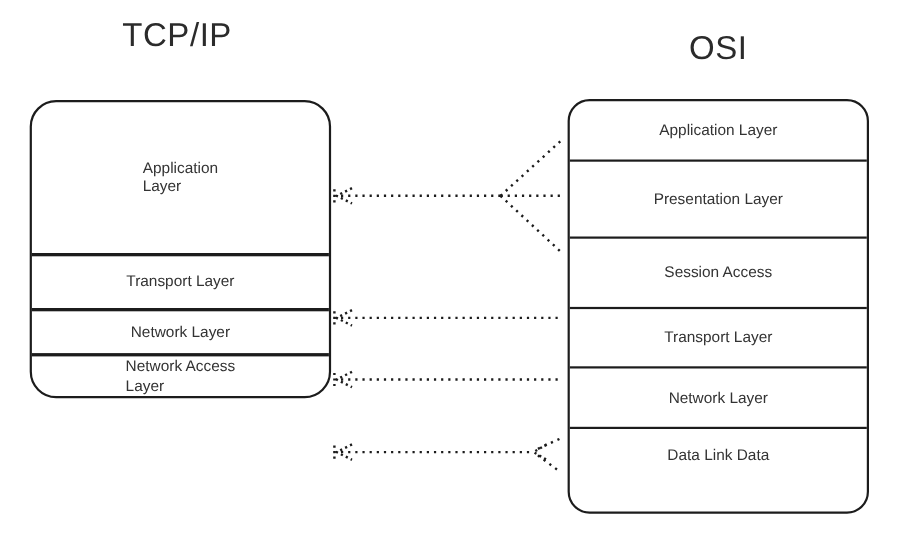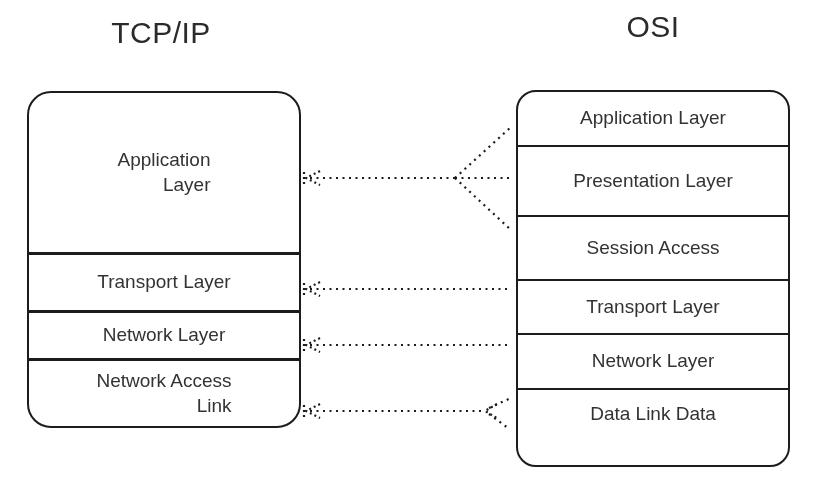--- a/index.html
+++ b/index.html
@@ -19,47 +19,47 @@
   }
   .diagram-title {
     position: absolute;
     width: 274px;
     text-align: center;
     font-size: 30px;
     color: #2b2b2b;
     letter-spacing: 0.5px;
   }
   .title-left  { left: 24px; top: 16px; }
-  .title-right { left: 516px; top: 10px; }
+  .title-right { left: 516px; top: 28px; }
 
   .stack {
     position: absolute;
     box-sizing: border-box;
     border: 2.5px solid #1c1c1c;
     background: #ffffff;
     display: flex;
     flex-direction: column;
   }
   .stack-left {
     left: 27px; top: 91px;
-    width: 274px; height: 337px;
+    width: 274px; height: 271px;
     border-radius: 24px;
   }
   .stack-right {
     left: 516px; top: 90px;
     width: 274px; height: 377px;
     border-radius: 20px;
   }
   .layer-row {
     box-sizing: border-box;
     display: flex;
     align-items: center;
     justify-content: center;
-    text-align: right;
-    font-size: 19px;
+    text-align: left;
+    font-size: 14px;
     line-height: 1.27;
     white-space: pre-line;
     color: #333333;
   }
   .stack-left  .layer-row + .layer-row { border-top: 3px solid #1c1c1c; }
   .stack-right .layer-row + .layer-row { border-top: 2.5px solid #1c1c1c; }
 
   
   .l-row-0 { height: 159px; }
   .l-row-1 { height: 58px; }
@@ -103,21 +103,21 @@
   <div class="diagram-title title-left">TCP/IP</div>
 
   <div class="diagram-title title-right">OSI</div>
 
   <div class="stack stack-left">
     <div class="layer-row l-row-0">Application
 Layer</div>
     <div class="layer-row l-row-1">Transport Layer</div>
     <div class="layer-row l-row-2">Network Layer</div>
     <div class="layer-row l-row-3">Network Access
-Link</div>
+Layer</div>
   </div>
 
   <div class="stack stack-right">
     <div class="layer-row r-row-0">Application Layer</div>
     <div class="layer-row r-row-1">Presentation Layer</div>
     <div class="layer-row r-row-2">Session Access</div>
     <div class="layer-row r-row-3">Transport Layer</div>
     <div class="layer-row r-row-4">Network Layer</div>
     <div class="layer-row r-row-5">Data Link Data</div>
   </div>

